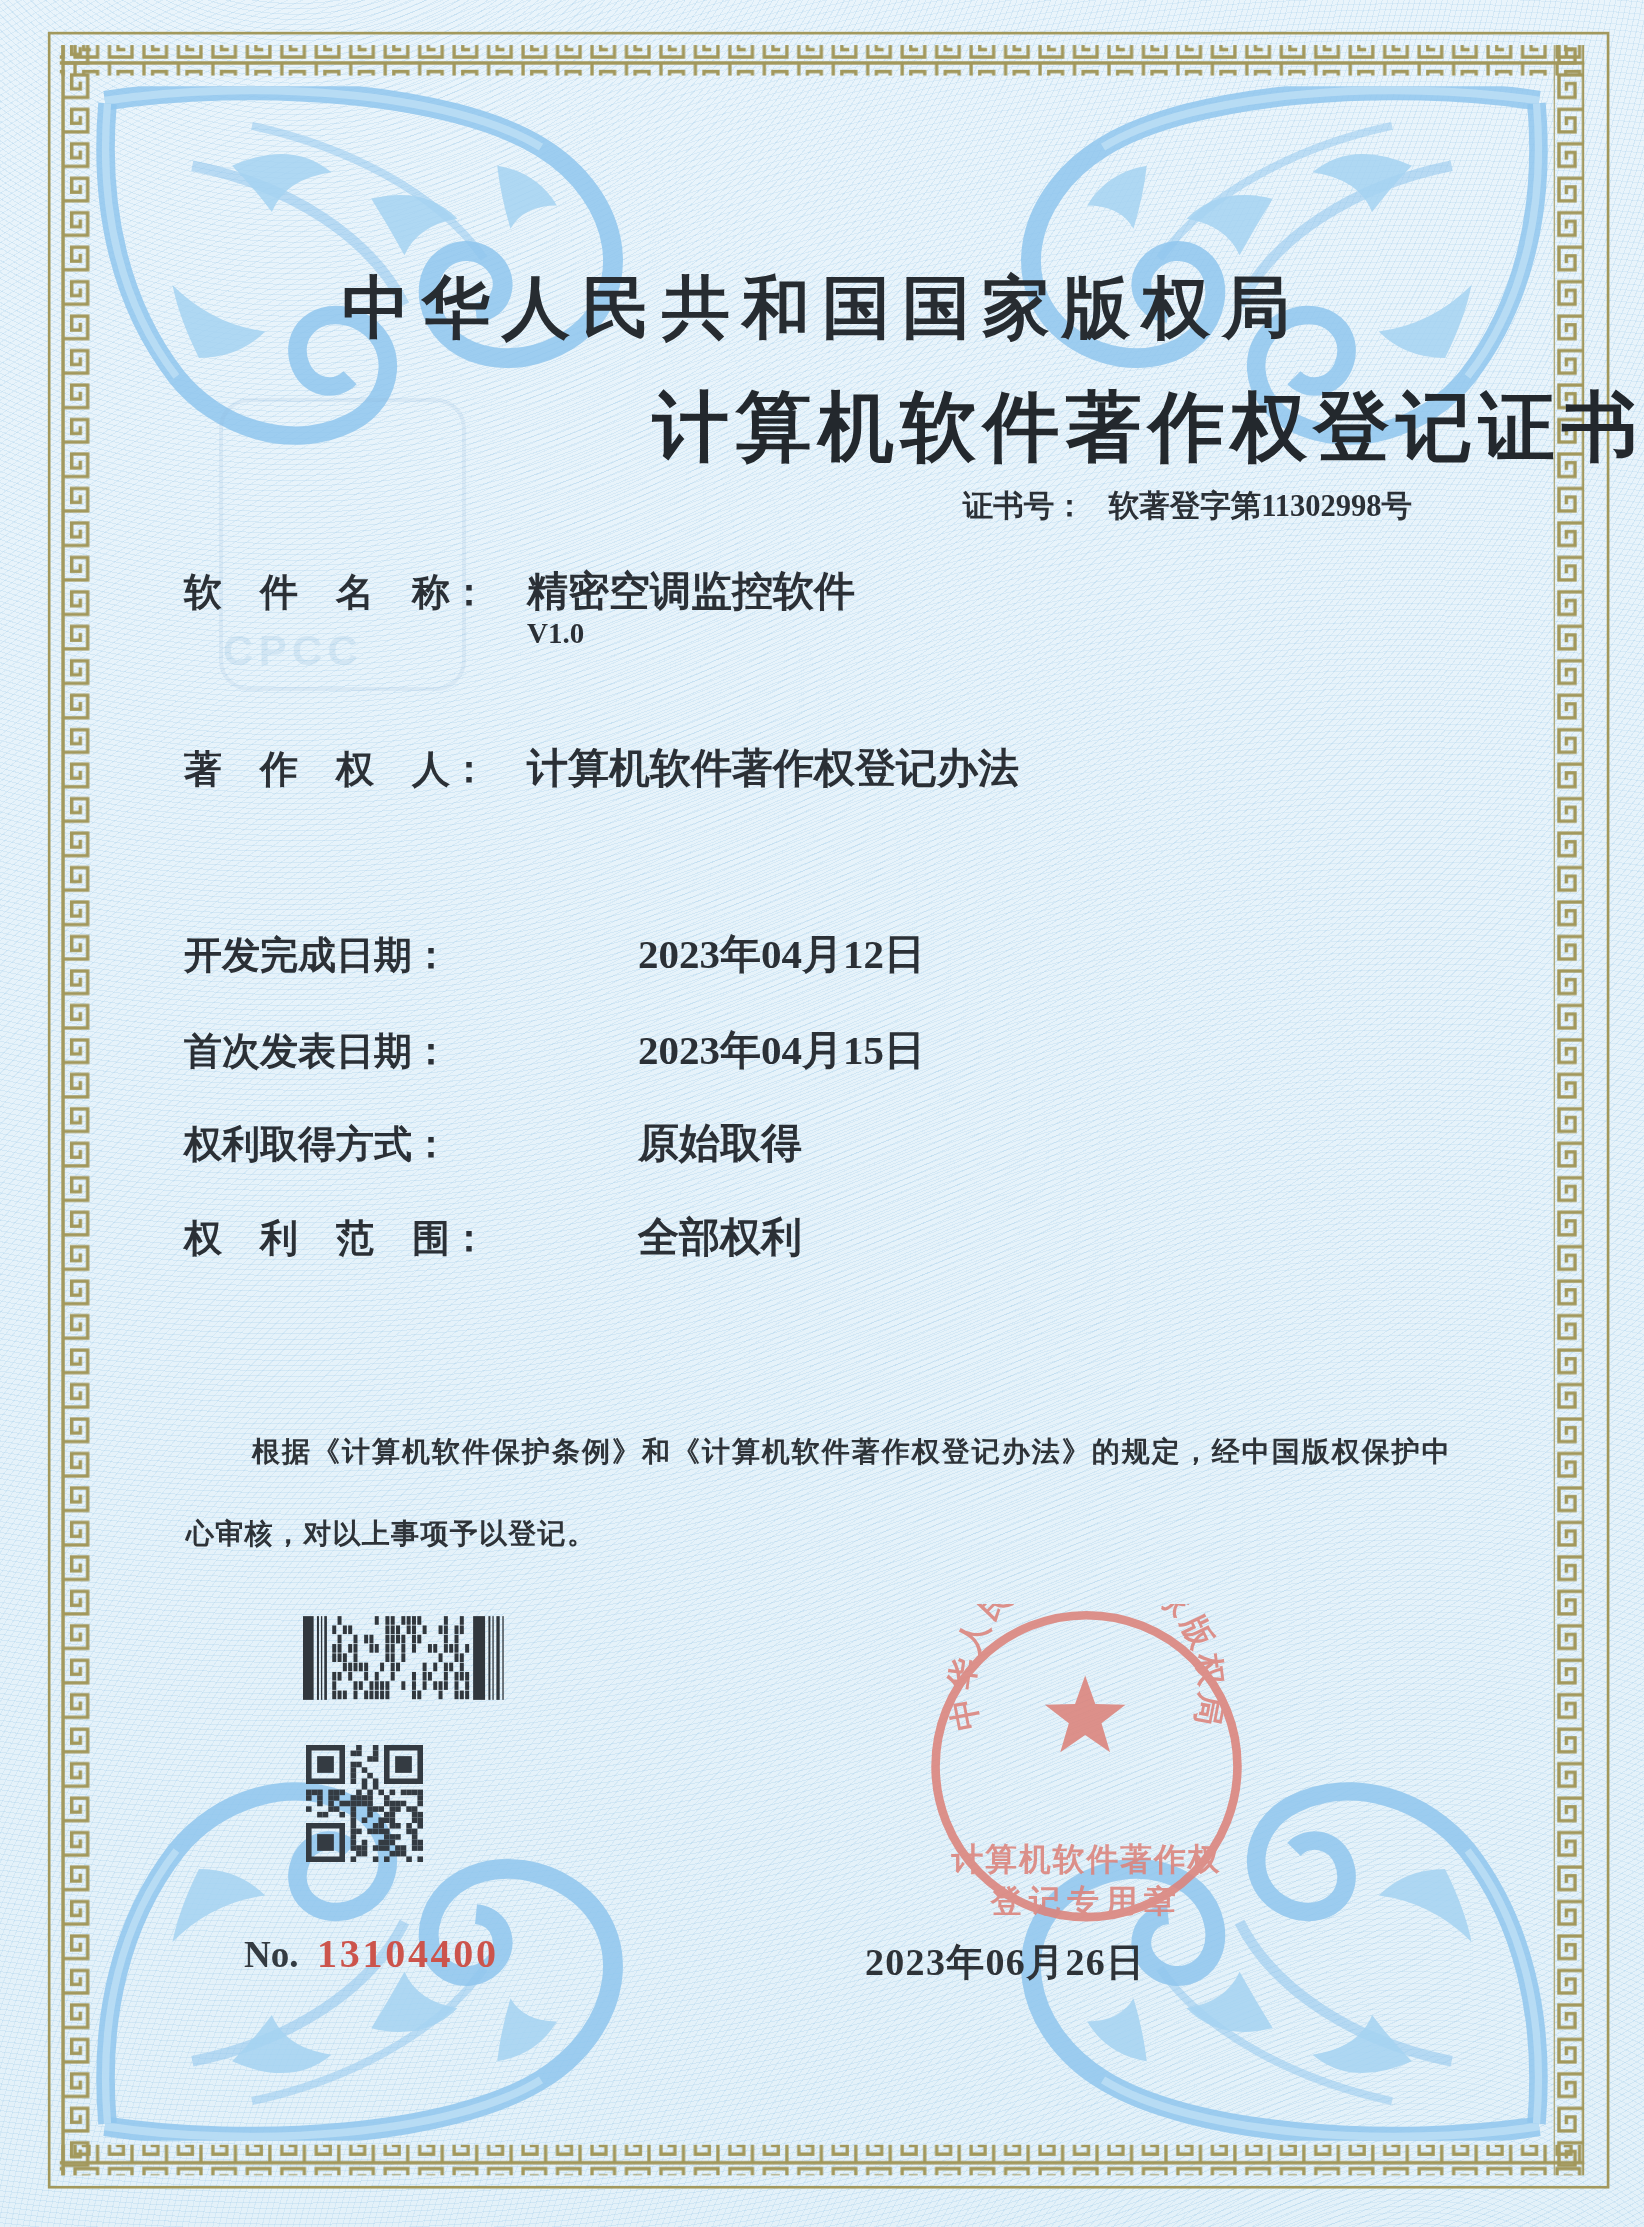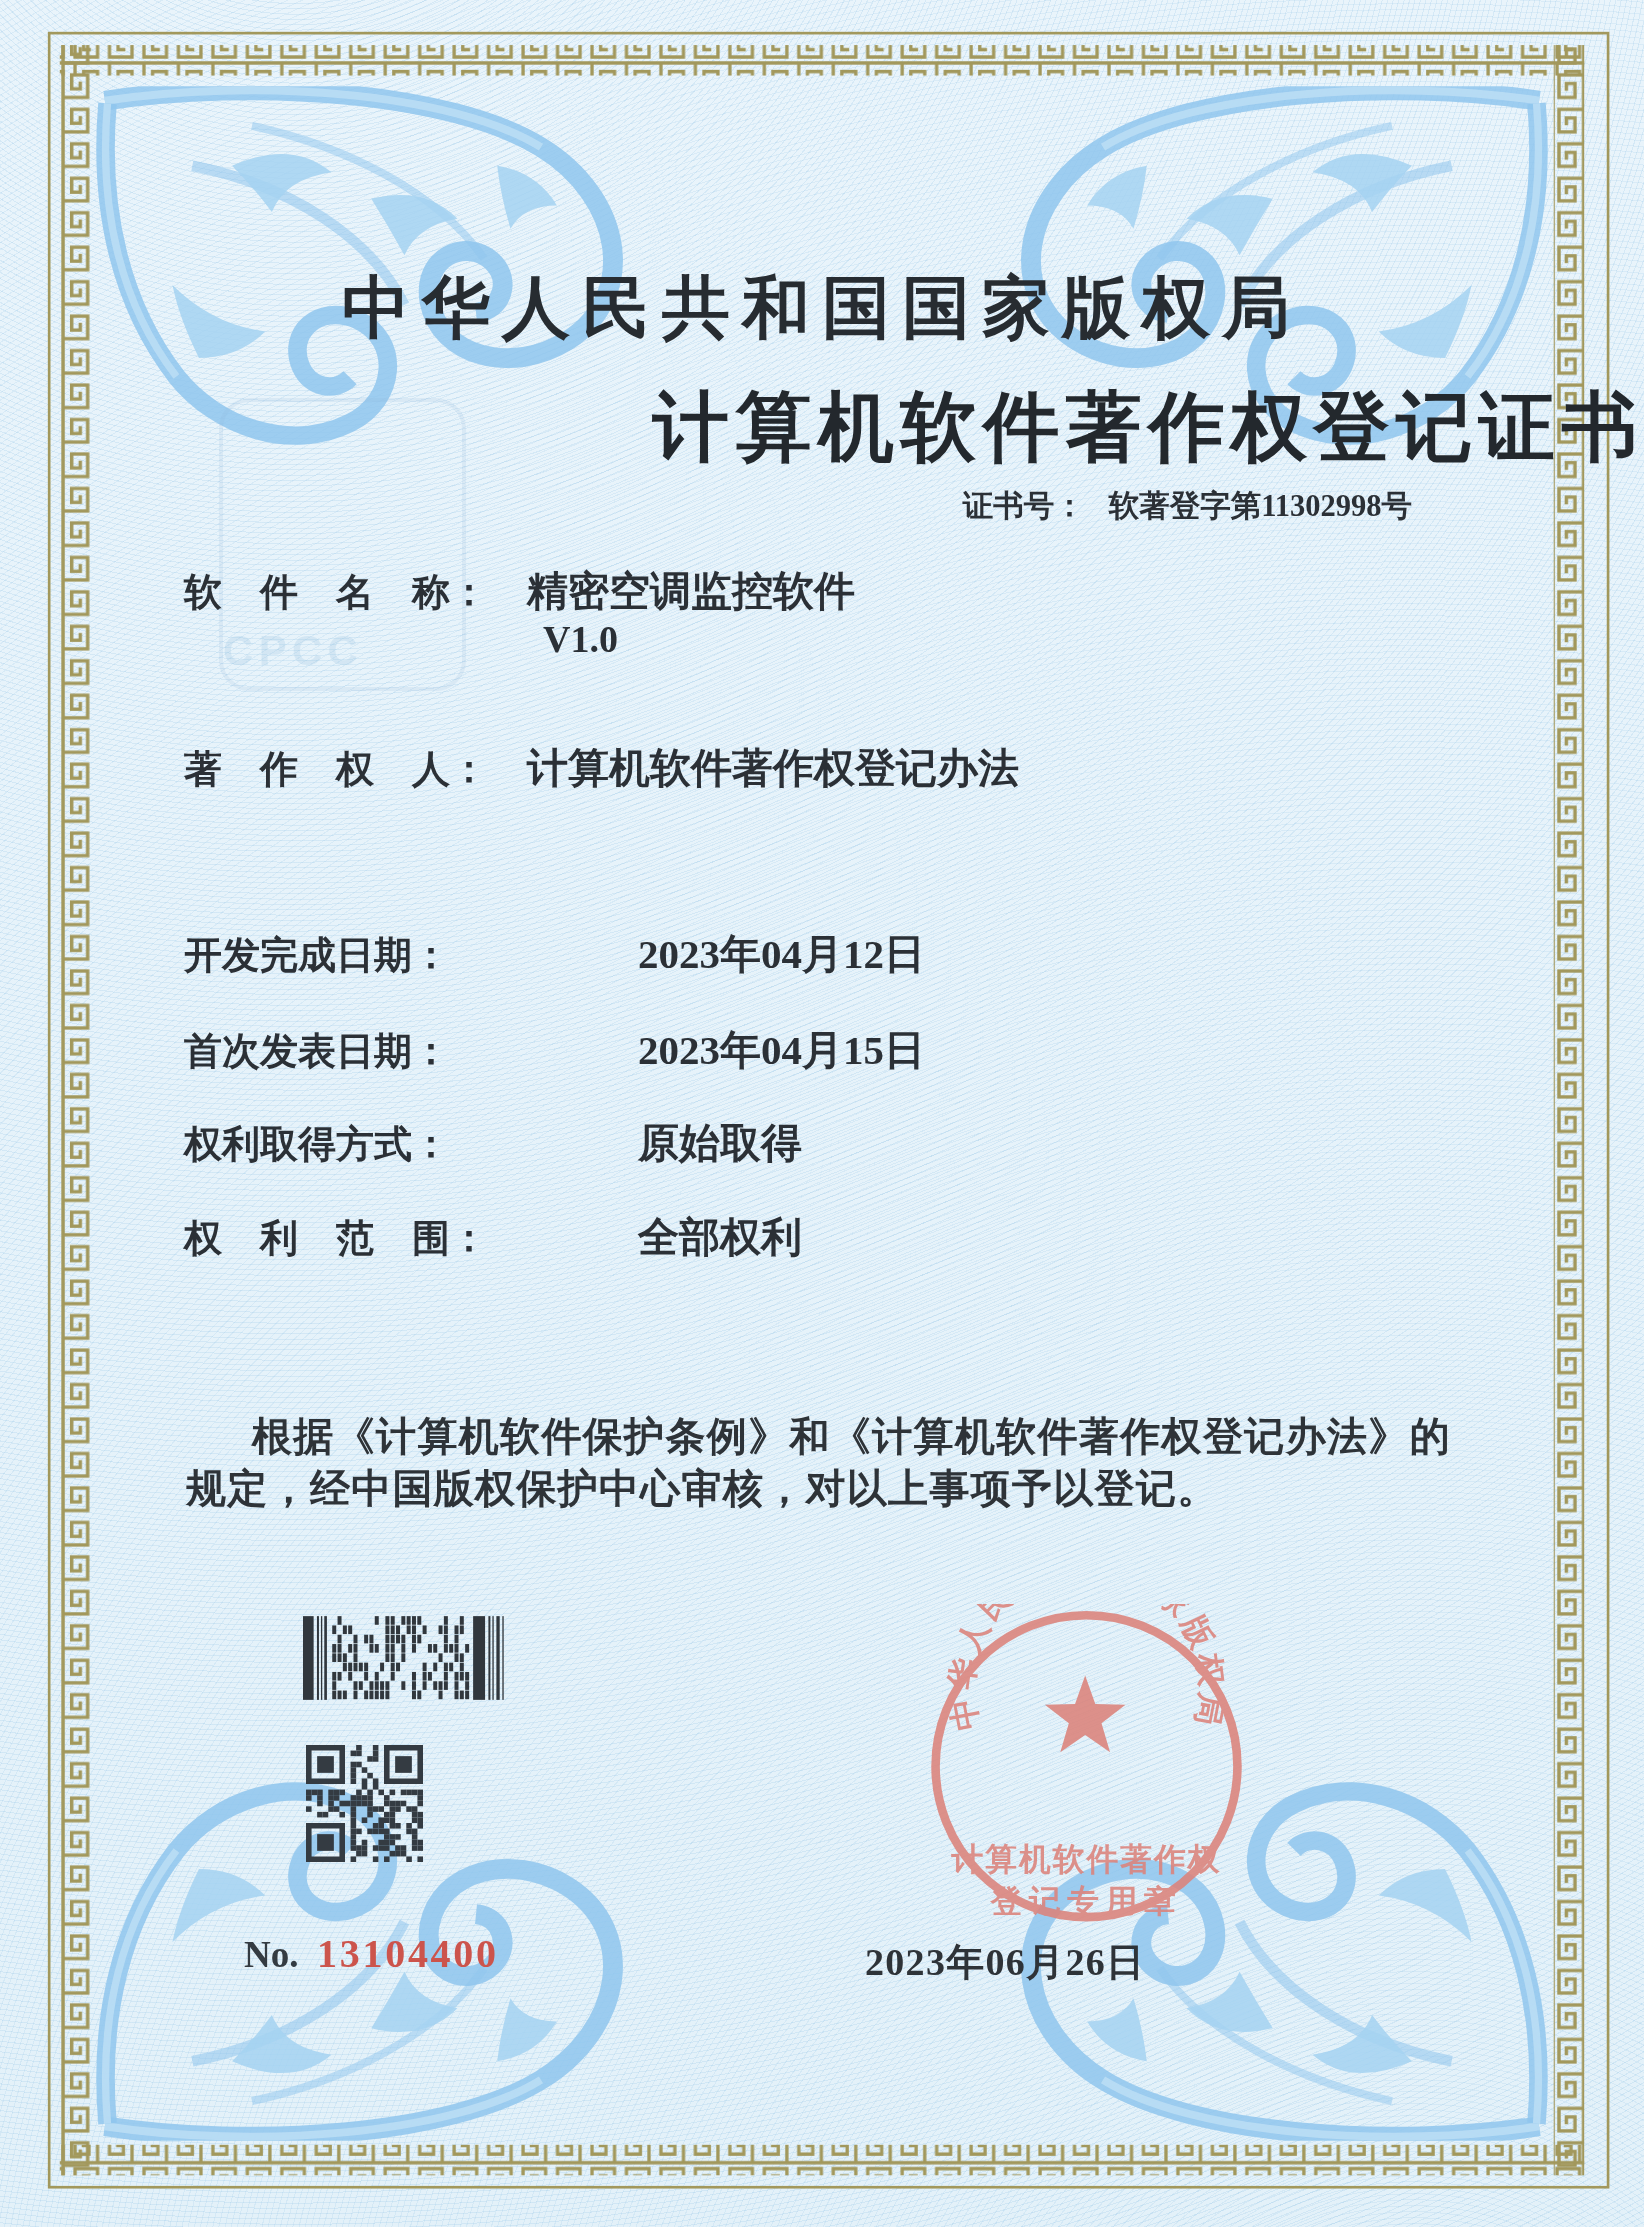--- a/index.html
+++ b/index.html
@@ -13,22 +13,22 @@
   }
   .deco{position:absolute;left:0;top:0;width:1644px;height:2227px;pointer-events:none;}
   .abs{position:absolute;}
   .title1{left:0;right:0;top:263px;text-align:center;font-size:68px;font-weight:700;letter-spacing:12px;color:#272c31;}
   .title2{left:0;right:0;top:377px;text-align:right;font-size:76px;font-weight:700;letter-spacing:6.6px;color:#23282d;}
   .certno{right:232px;top:486px;display:flex;gap:24px;font-size:30.5px;font-weight:700;}
   .row{left:184px;font-size:41px;font-weight:700;white-space:nowrap;}
   .row .lbl{display:inline-block;font-size:38px;}
   .row.col-a .lbl{width:343px;}
   .row.col-b .lbl{width:454px;}
-  .version{left:527px;top:617px;font-size:38px;font-weight:700;margin-left:16px;}
-  .statement{left:186px;top:1411px;width:1265px;font-size:40px;font-weight:700;line-height:52px;
+  .version{left:527px;top:617px;font-size:29px;font-weight:700;}
+  .statement{left:186px;top:1411px;width:1265px;font-size:28px;font-weight:700;line-height:82px;
              text-indent:66px;text-align:justify;letter-spacing:1.3px;color:#2e3338;}
   .serial{left:244px;top:1930px;font-size:37px;font-weight:700;color:#343b42;white-space:nowrap;}
   .serial .num{color:#cc544c;font-size:40px;letter-spacing:2.7px;margin-left:18.6px;font-weight:700;text-align:center;}
   .issuedate{left:865px;top:1937px;font-size:38px;font-weight:700;color:#2e3338;letter-spacing:1.3px;}
   .watermark{left:219px;top:398px;width:239px;height:285px;border:4px solid rgba(140,180,215,.16);
              border-radius:30.5px;}
   .watermark .wm-txt{position:absolute;left:0;right:0;bottom:12px;text-align:left;
              font-size:42px;letter-spacing:5.3px;font-weight:700;color:rgba(140,185,220,.22);
              font-family:"Liberation Sans","DejaVu Sans",sans-serif;}
   .barcode{left:303px;top:1616px;}

